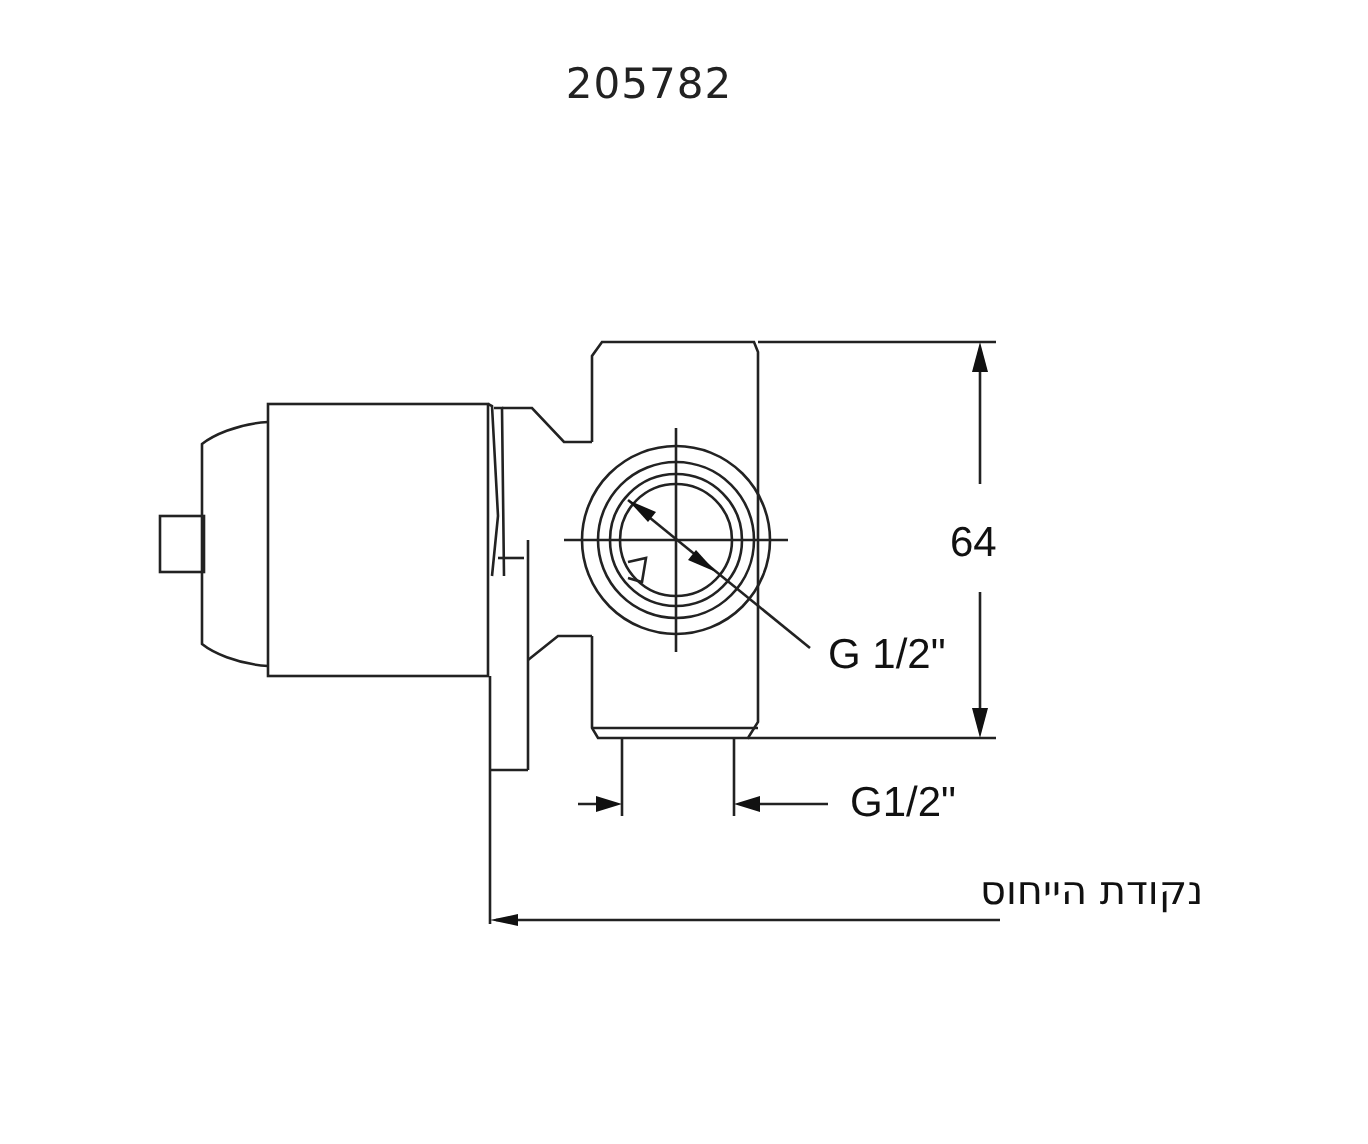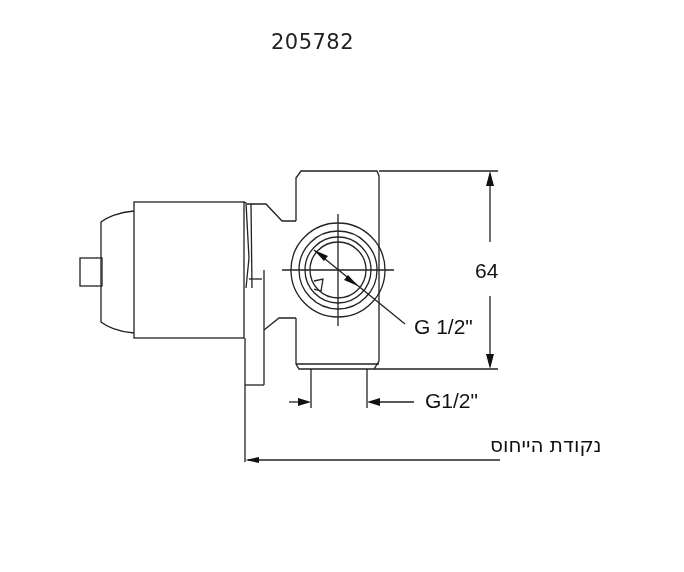--- a/index.html
+++ b/index.html
@@ -1,17 +1,17 @@
 <!DOCTYPE html>
 <html><head>
   <meta charset="utf-8">
   <style>
     html, body { margin: 0; padding: 0; background: #ffffff; }
     body { width: 684px; height: 572px; position: relative; overflow: hidden; font-family: "Liberation Sans", sans-serif; }
-    .code { position: absolute; left: 0; width: 625px; top: 30px; text-align: center; font-size: 21px; color: #222; font-family: "DejaVu Sans", sans-serif; letter-spacing: 0.5px; }
+    .code { position: absolute; left: 12px; width: 625px; top: 30px; text-align: center; font-size: 21px; color: #222; font-family: "DejaVu Sans", sans-serif; letter-spacing: 0.5px; }
     svg { position: absolute; left: 0; top: 0; }
     .lbl { font-family: "Liberation Sans", sans-serif; fill: #111; }
     .heb { font-family: "DejaVu Sans", sans-serif; fill: #111; }
   </style>
 </head>
 <body>
 
 <div class="code">205782</div>
 
 <svg width="684" height="572" viewBox="0 0 684 572">

